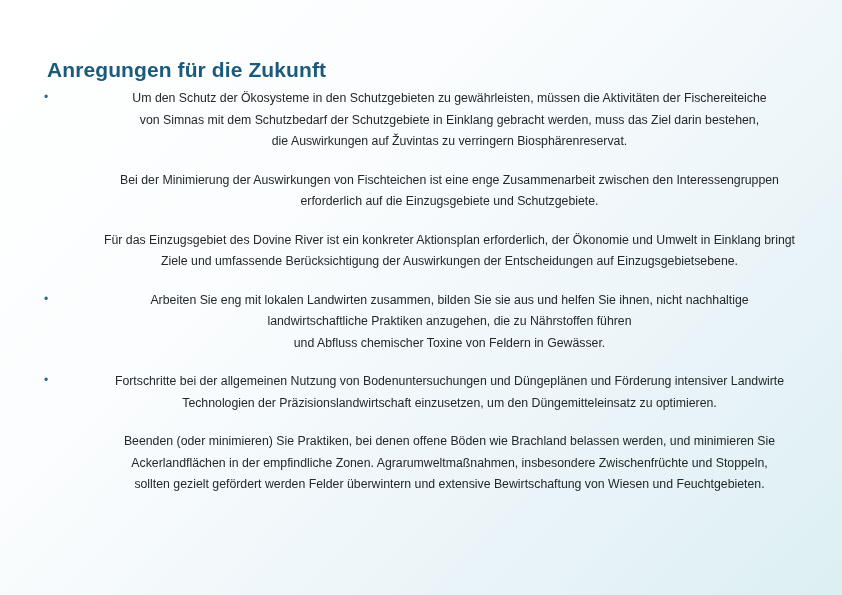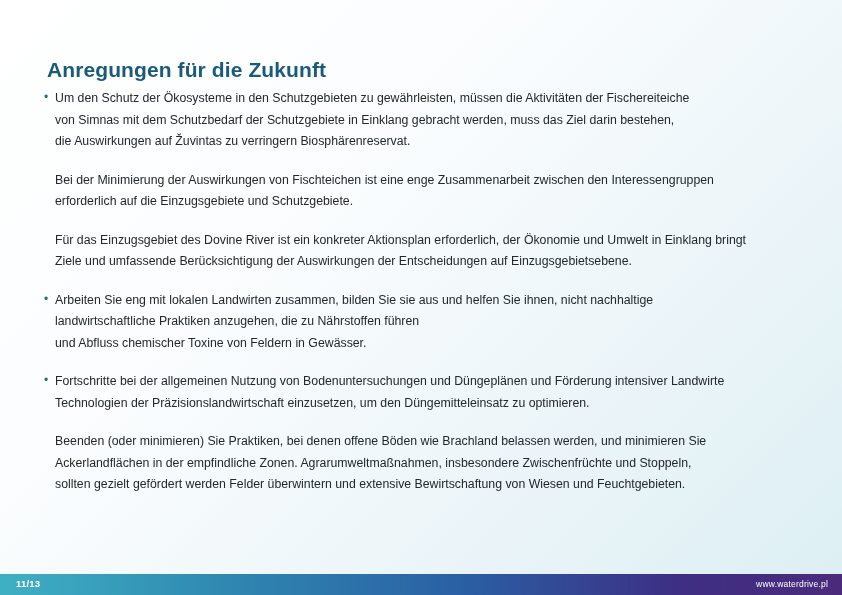--- a/index.html
+++ b/index.html
@@ -13,20 +13,21 @@
     background: #ffffff;
     overflow: hidden;
   }
   .slide {
     position: relative;
     width: 842px;
     height: 595px;
     box-sizing: border-box;
     background: linear-gradient(135deg, #ffffff 0%, #fbfdfe 35%, #eaf4f8 72%, #dceff3 100%);
     overflow: hidden;
+    text-align: center;
   }
   .slide-title {
     position: absolute;
     left: 47px;
     top: 44px;
     font-size: 21px;
     font-weight: bold;
     color: #1a5a7a;
     letter-spacing: 0.1px;
   }
@@ -136,18 +137,14 @@
     <div class="block">
       <div class="para">
         <span class="line">Beenden (oder minimieren) Sie Praktiken, bei denen offene Böden wie Brachland belassen werden, und minimieren Sie</span>
         <span class="line">Ackerlandflächen in der empfindliche Zonen. Agrarumweltmaßnahmen, insbesondere Zwischenfrüchte und Stoppeln,</span>
         <span class="line">sollten gezielt gefördert werden Felder überwintern und extensive Bewirtschaftung von Wiesen und Feuchtgebieten.</span>
       </div>
     </div>
 
   </div>
 
-  <div class="footer">
-    <span class="page-num">11/13</span>
-    <span class="site-url">www.waterdrive.pl</span>
-  </div>
 
 </div>
 
 </body></html>

